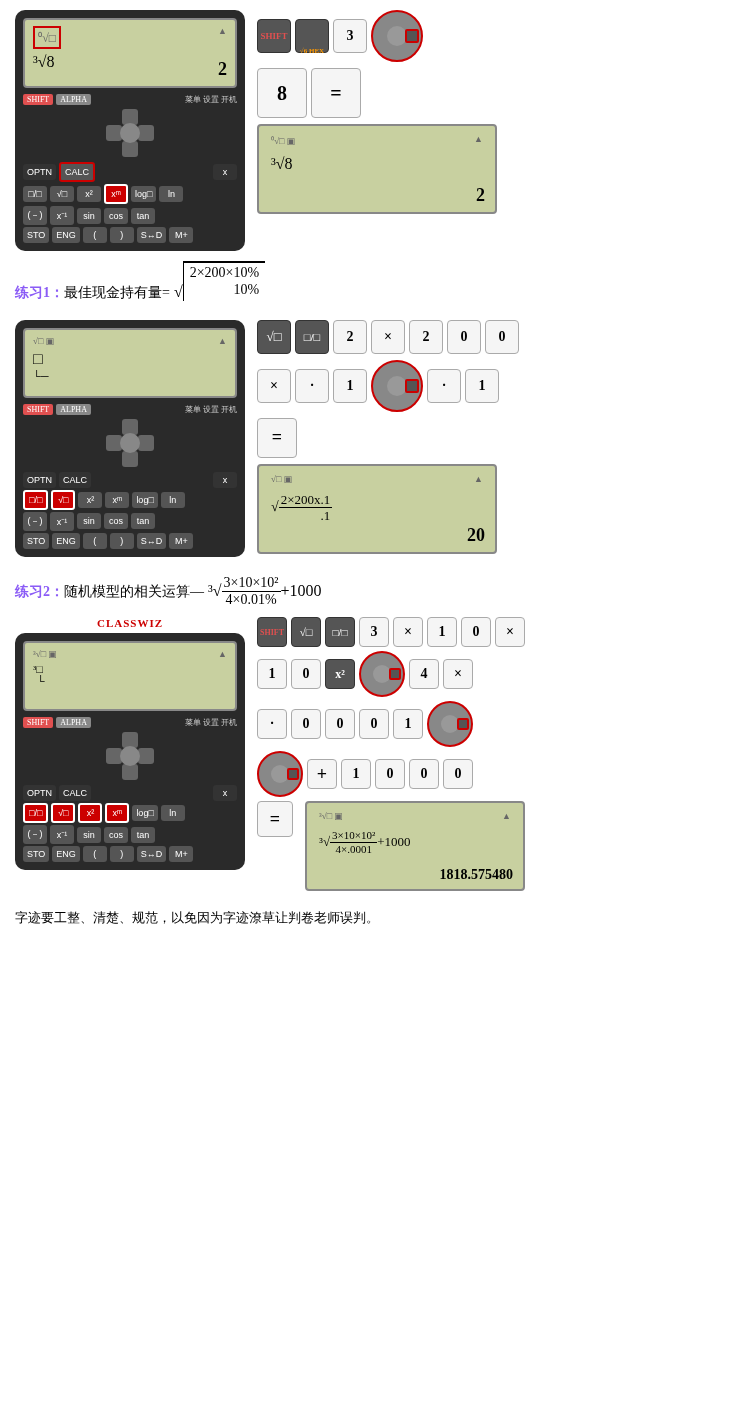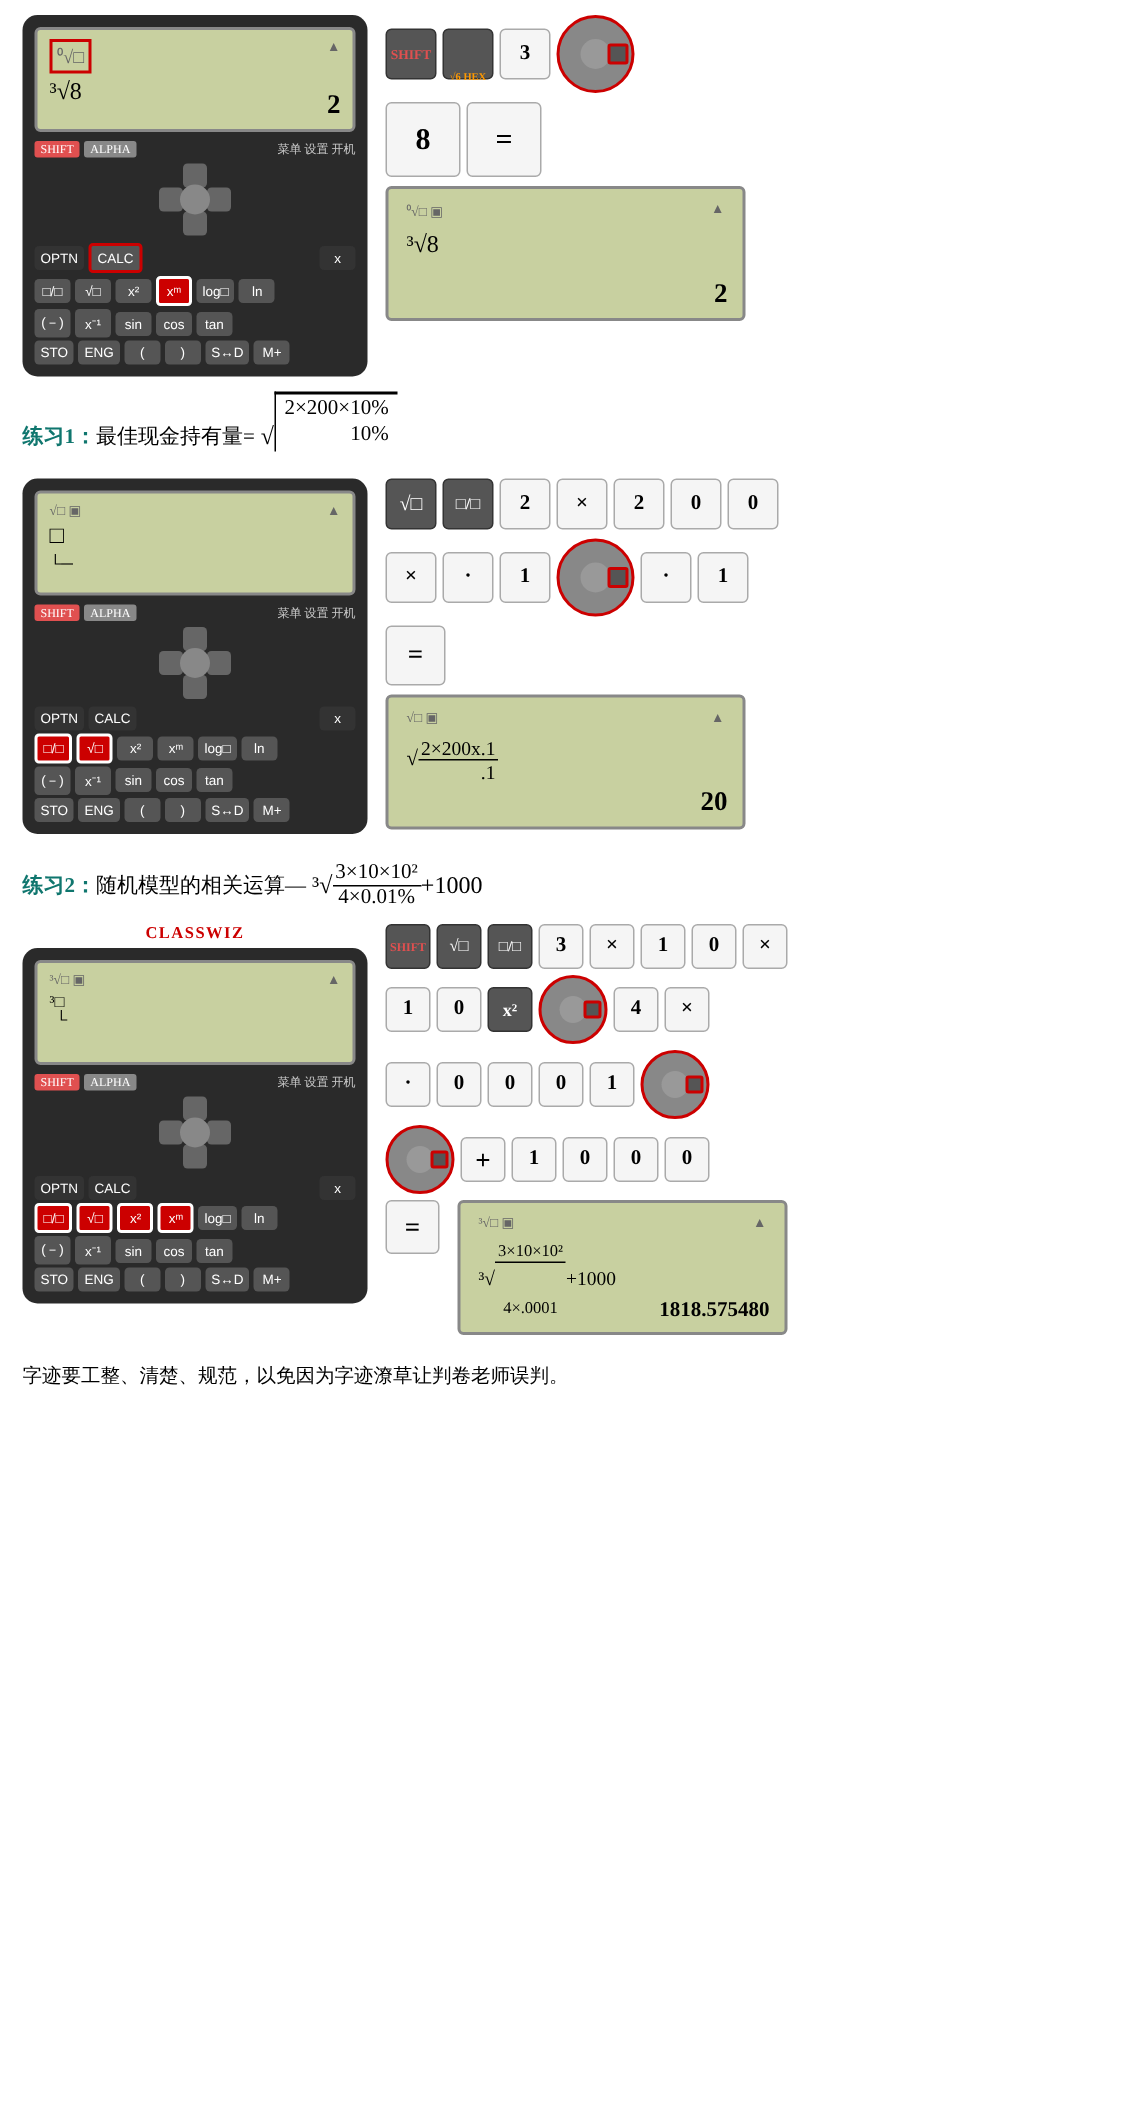--- a/index.html
+++ b/index.html
@@ -178,21 +178,21 @@
       display: flex;
       gap: 4px;
       align-items: center;
     }
 
     
     .practice-label {
       font-size: 14px;
       margin: 10px 0 8px 0;
     }
-    .practice-label b { color: #0f766e; }
+    .practice-label b { color: #8b5cf6; }
 
     
     .formula {
       font-size: 16px;
       font-family: "Times New Roman", serif;
     }
 
     
     .calc-screen-large {
       background: #c8d0a0;
@@ -608,21 +608,21 @@
         <div class="key-box" style="width:36px;height:36px;font-size:18px;">=</div>
 
         <div class="calc-screen-large" style="width:220px; min-height:90px; margin-left:8px;">
           <div class="cls-top">
             <span>³√□ ▣</span>
             <span>▲</span>
           </div>
           <div class="cls-expr" style="font-size:13px;">
             ³√<span class="frac" style="display:inline-flex;flex-direction:column;align-items:center;font-size:11px;vertical-align:middle;">
               <span style="border-bottom:1px solid #000; padding:0 2px;">3×10×10²</span>
-              <span style="padding:0 2px;margin-top:24px;">4×.0001</span>
+              <span style="padding:0 2px;">4×.0001</span>
             </span>+1000
           </div>
           <div class="cls-result" style="font-size:14px;">1818.575480</div>
         </div>
       </div>
     </div>
   </div>
 </div>
 
 <div class="bottom-note">

